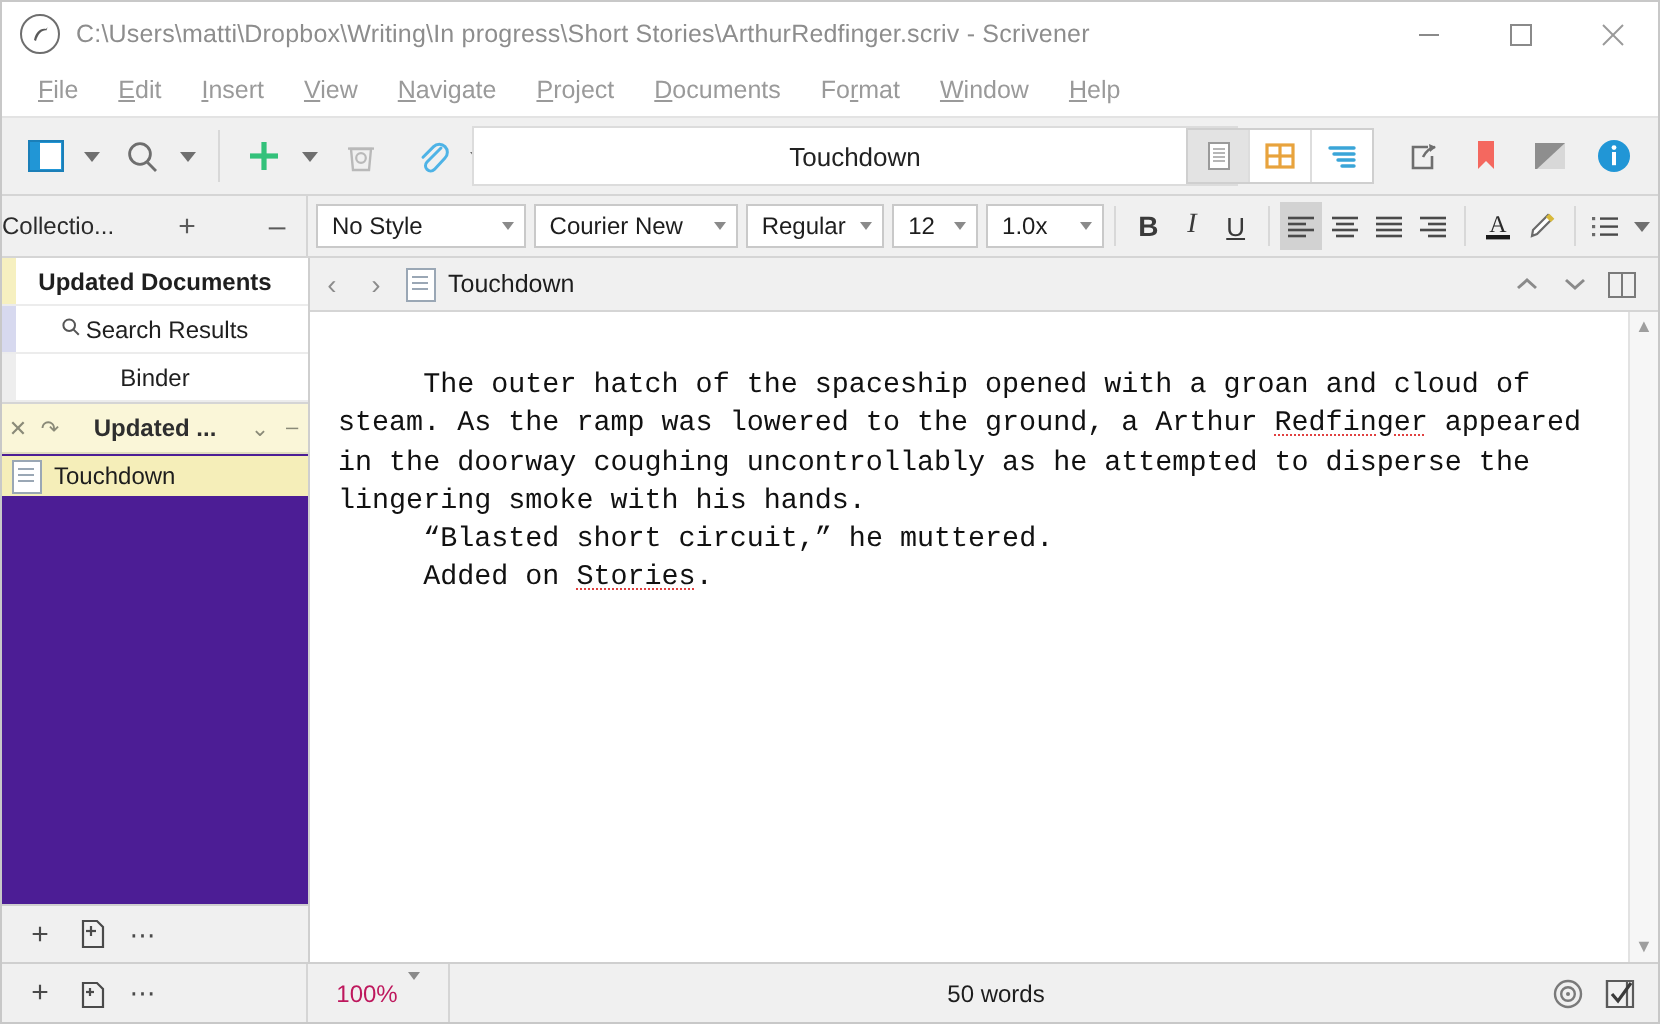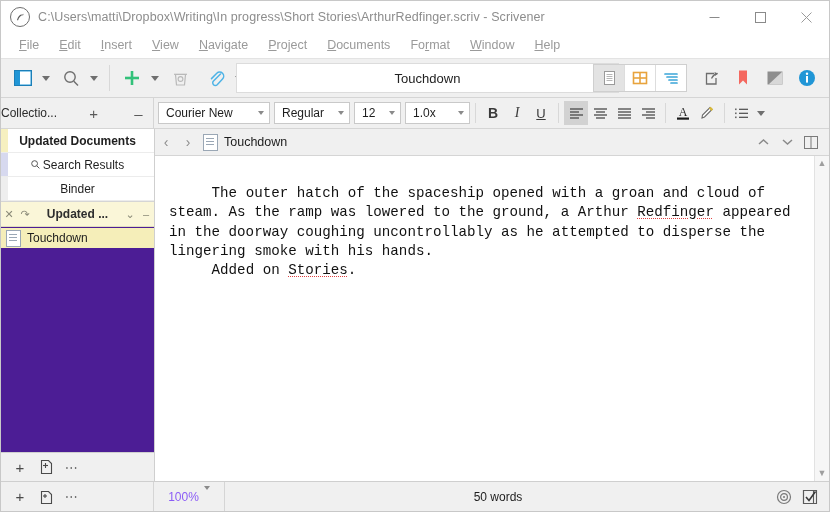--- a/index.html
+++ b/index.html
@@ -344,21 +344,21 @@
   .sb-left {
     width: 153px; flex: 0 0 153px;
     height: 29px; display: flex; align-items: center;
     border-right: 1px solid #d5d5d5;
     padding-left: 6px; box-sizing: border-box;
   }
   .sb-zoom {
     width: 70px; height: 29px;
     display: flex; align-items: center; justify-content: center;
     border-right: 1px solid #d5d5d5;
-    font-size: 12px; color: #8b5cf6;
+    font-size: 12px; color: #be185d;
   }
   .sb-words {
     flex: 1 1 auto; text-align: center;
     font-size: 12px; color: #1d1d1d;
   }
   .sb-right { display: flex; align-items: center; padding-right: 6px; }
   .sb-btn {
     width: 26px; height: 29px;
     display: flex; align-items: center; justify-content: center;
   }
@@ -524,20 +524,26 @@
     </div>
   </div>
 
   <div class="formatbar">
     <div class="coll-zone">
       <span class="coll-label">Collectio...</span>
       <span class="coll-ico">+</span>
       <span class="coll-ico">–</span>
     </div>
 
+    <div class="combo" style="width:115px">
+      <span class="cv">No Style</span>
+      <span class="cc">
+          <span class="caret sm"></span>
+        </span>
+    </div>
     <div class="combo" style="width:112px">
       <span class="cv">Courier New</span>
       <span class="cc">
           <span class="caret sm"></span>
         </span>
     </div>
     <div class="combo" style="width:76px">
       <span class="cv">Regular</span>
       <span class="cc">
           <span class="caret sm"></span>
@@ -710,20 +716,21 @@
               <rect x="0.5" y="0.5" width="13" height="12" fill="none" stroke="#7a7a7a"></rect>
               <line x1="7" y1="0.5" x2="7" y2="12.5" stroke="#7a7a7a"></line>
             </svg>
           </span>
         </span>
       </div>
 
       <div class="editor-area">
         <div class="text-pane">
           <p class="doctext">     The outer hatch of the spaceship opened with a groan and cloud of steam. As the ramp was lowered to the ground, a Arthur <span class="sp">Redfinger</span> appeared in the doorway coughing uncontrollably as he attempted to disperse the lingering smoke with his hands.</p>
+          <p class="doctext">     “Blasted short circuit,” he muttered.</p>
           <p class="doctext">     Added on <span class="sp">Stories</span>.</p>
         </div>
         <div class="vscroll">
           <span class="vs-arrow">▲</span>
           <span class="vs-arrow">▼</span>
         </div>
       </div>
     </div>
   </div>
 

